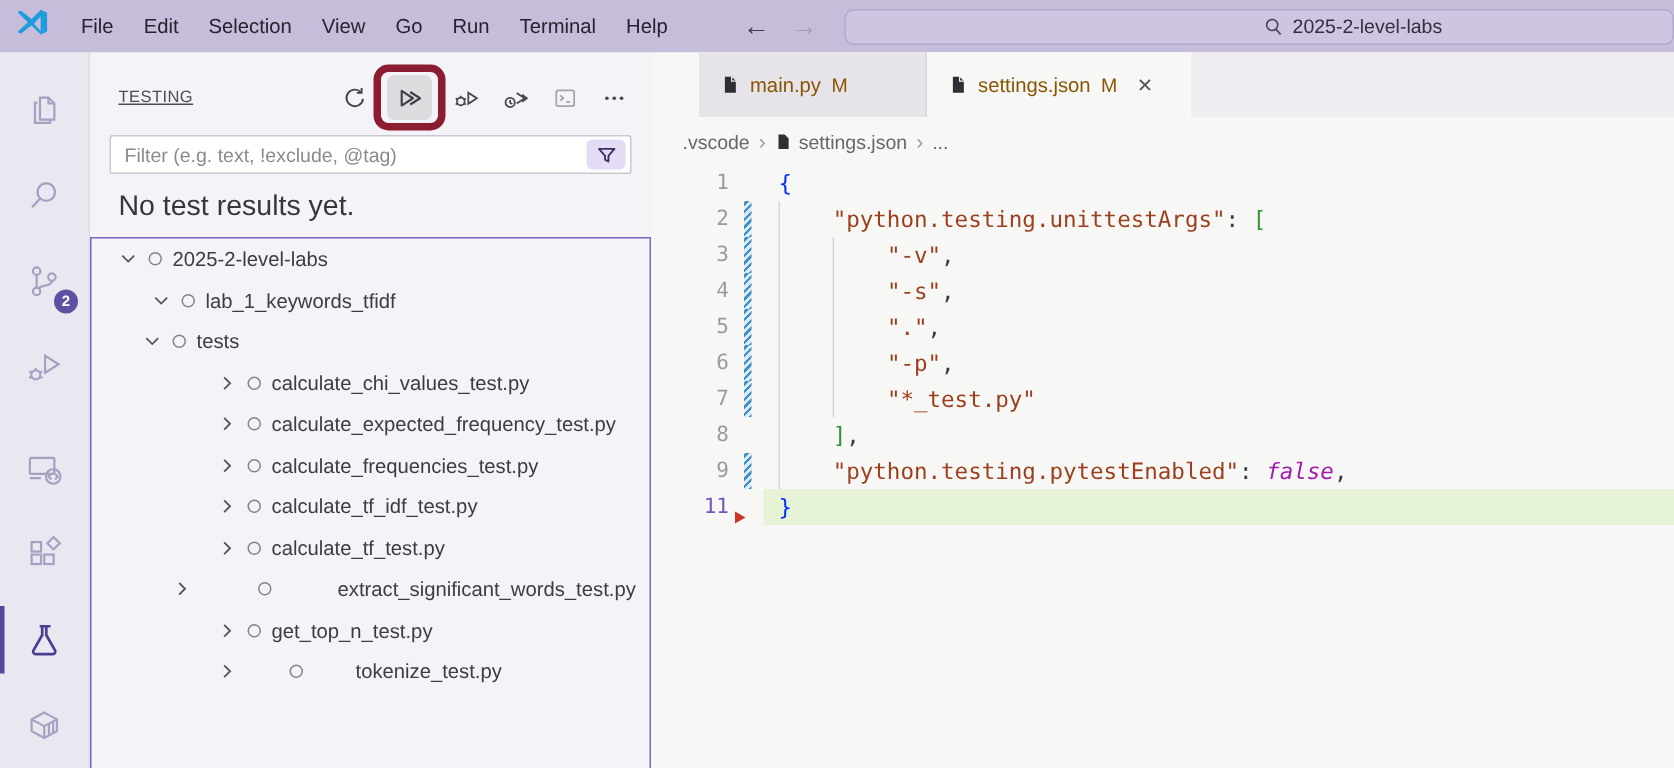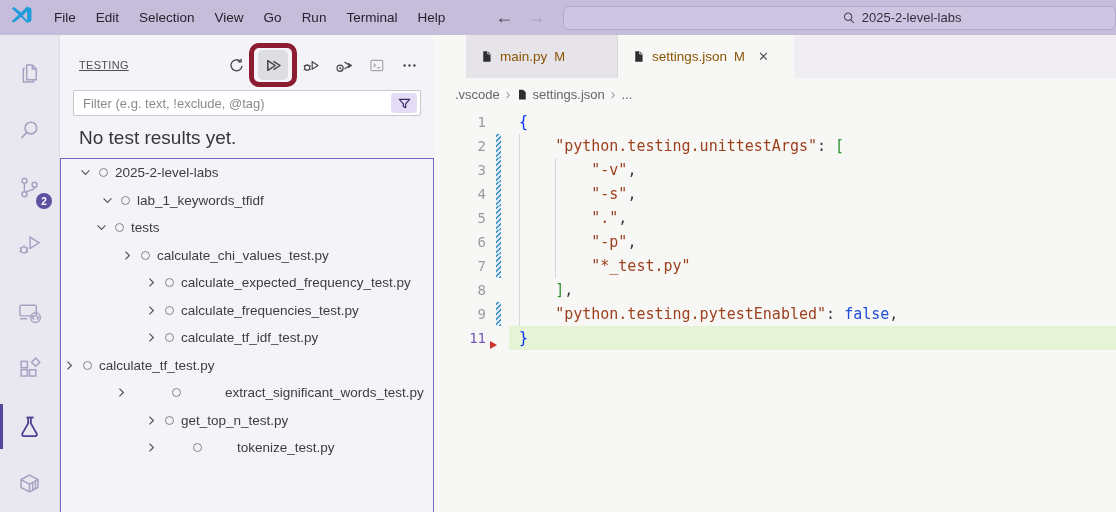--- a/index.html
+++ b/index.html
@@ -260,21 +260,21 @@
         </div>
         <div class="tree-row" style="padding-left: 32px;">
           <span class="tree-chev">
             <svg width="15" height="15" viewBox="0 0 16 16">
               <path d="M3.8 5.8l4.2 4.2 4.2-4.2" fill="none" stroke="#55555b" stroke-width="1.3"></path>
             </svg>
           </span>
           <span class="tree-circle"></span>
           <span class="tree-label">tests</span>
         </div>
-        <div class="tree-row" style="padding-left: 58px;">
+        <div class="tree-row" style="padding-left: 82px;">
           <span class="tree-chev">
             <svg width="15" height="15" viewBox="0 0 16 16">
               <path d="M5.8 3.8l4.2 4.2-4.2 4.2" fill="none" stroke="#55555b" stroke-width="1.3"></path>
             </svg>
           </span>
           <span class="tree-circle"></span>
           <span class="tree-label">calculate_chi_values_test.py</span>
         </div>
         <div class="tree-row" style="padding-left: 82px;">
           <span class="tree-chev">
@@ -296,21 +296,21 @@
         </div>
         <div class="tree-row" style="padding-left: 82px;">
           <span class="tree-chev">
             <svg width="15" height="15" viewBox="0 0 16 16">
               <path d="M5.8 3.8l4.2 4.2-4.2 4.2" fill="none" stroke="#55555b" stroke-width="1.3"></path>
             </svg>
           </span>
           <span class="tree-circle"></span>
           <span class="tree-label">calculate_tf_idf_test.py</span>
         </div>
-        <div class="tree-row" style="">
+        <div class="tree-row" style="padding-left: 82px;">
           <span class="tree-chev">
             <svg width="15" height="15" viewBox="0 0 16 16">
               <path d="M5.8 3.8l4.2 4.2-4.2 4.2" fill="none" stroke="#55555b" stroke-width="1.3"></path>
             </svg>
           </span>
           <span class="tree-circle"></span>
           <span class="tree-label">calculate_tf_test.py</span>
         </div>
         <div class="tree-row" style="padding-left: 52px; gap: 37px;">
           <span class="tree-chev">
@@ -413,21 +413,21 @@
           <span class="line-right"><span style="color: rgb(59, 59, 59);">        </span><span style="color: rgb(156, 63, 29);">"*_test.py"</span></span>
         </div>
         <div class="code-line">
           <span class="gutter">8</span>
           <span class="modcol"></span>
           <span class="line-right"><span style="color: rgb(59, 59, 59);">    </span><span style="color: rgb(49, 147, 49);">]</span><span style="color: rgb(59, 59, 59);">,</span></span>
         </div>
         <div class="code-line">
           <span class="gutter">9</span>
           <span class="modcol on"></span>
-          <span class="line-right"><span style="color: rgb(59, 59, 59);">    </span><span style="color: rgb(156, 63, 29);">"python.testing.pytestEnabled"</span><span style="color: rgb(59, 59, 59);">: </span><span style="color: #1d4ed8;">false</span><span style="color: rgb(59, 59, 59);">,</span></span>
+          <span class="line-right"><span style="color: rgb(59, 59, 59);">    </span><span style="color: rgb(156, 63, 29);">"python.testing.pytestEnabled"</span><span style="color: rgb(59, 59, 59);">: </span><span style="color: #a21caf; font-style: italic;">false</span><span style="color: rgb(59, 59, 59);">,</span></span>
         </div>
         <div class="code-line">
           <span class="gutter active-num">11</span>
           <span class="modcol"></span>
           <span class="line-right hl"><span style="color: rgb(4, 49, 250);">}</span></span>
           <span class="marker"></span>
         </div>
       </div>
   </div>
 </div>

